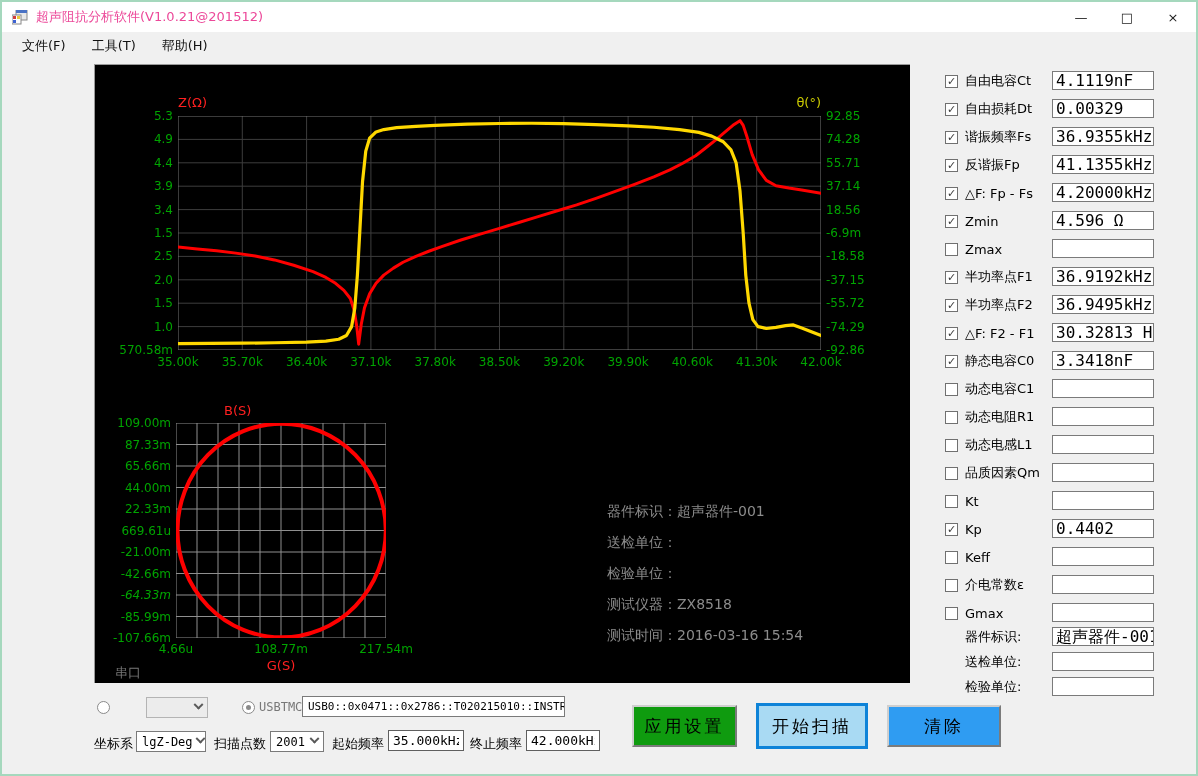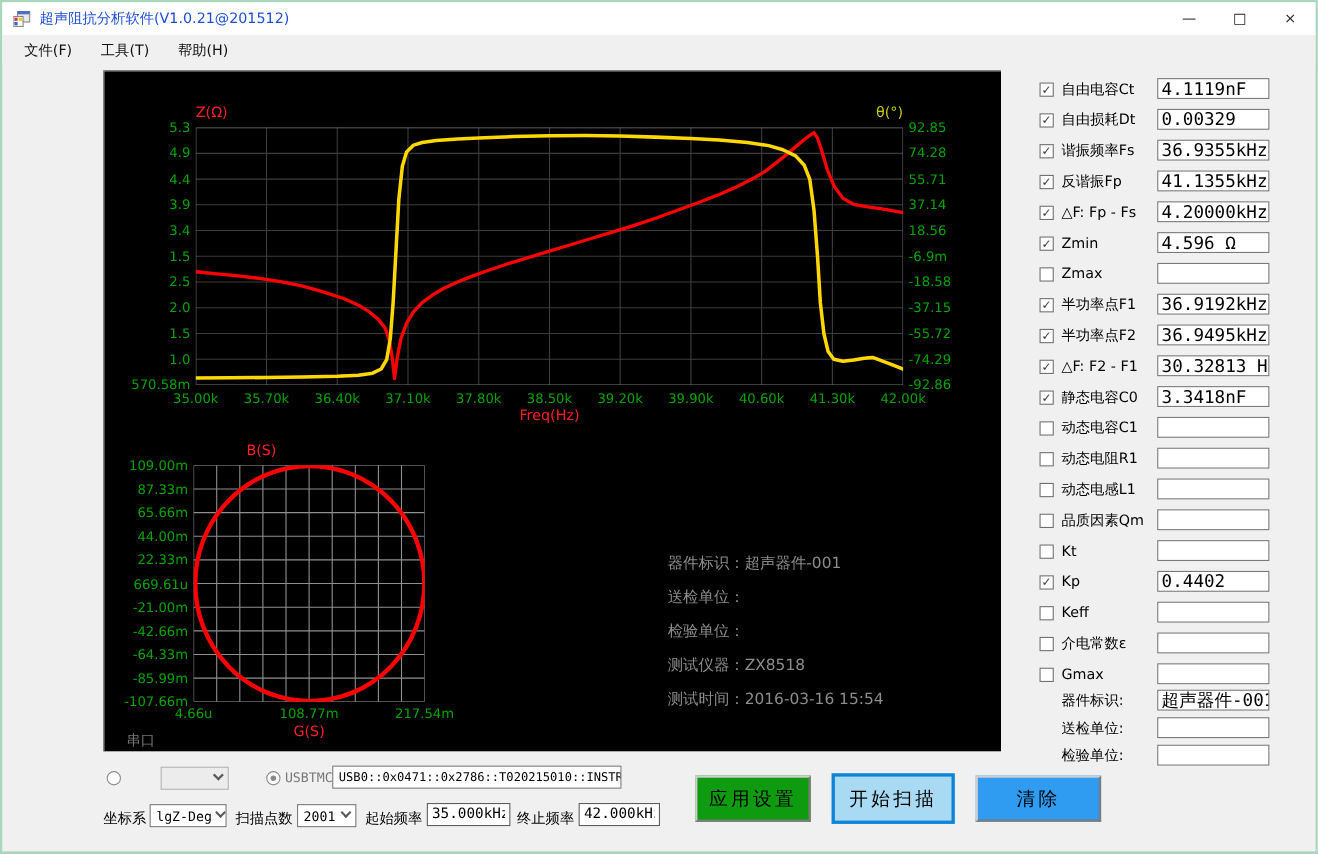--- a/index.html
+++ b/index.html
@@ -5,21 +5,21 @@
   html,body{margin:0;padding:0;background:#d0d0d0;}
   *{box-sizing:border-box;}
   .window{
     position:relative;width:1198px;height:776px;
     background:#f0f0f0;border:2px solid #a5d8bd;
     font-family:"DejaVu Sans",sans-serif;color:#000;overflow:hidden;
   }
   
   .titlebar{position:absolute;left:0;top:0;width:100%;height:30px;background:#fff;display:flex;align-items:center;}
   .app-icon{width:16px;height:15px;margin:0 8px 0 10px;position:relative;flex:0 0 auto;}
-  .title-text{font-size:13px;color:#1d4ed8;}
+  .title-text{font-size:13px;color:#ec4899;}
   .win-btns{position:absolute;right:0;top:0;height:30px;display:flex;}
   .win-btn{width:46px;height:30px;display:flex;align-items:center;justify-content:center;font-size:13px;color:#222;cursor:default;}
   
   .menubar{position:absolute;left:0;top:30px;width:100%;height:27px;background:#f0f0f0;display:flex;align-items:center;}
   .menu-item{font-size:13px;margin-left:14px;padding:3px 6px;color:#111;}
   
   .chart-panel{position:absolute;left:92px;top:62px;width:816px;height:619px;background:#000;border-top:1px solid #9a9a9a;border-left:1px solid #9a9a9a;}
   .plot{position:absolute;}
   .plot svg{position:absolute;left:0;top:0;width:100%;height:100%;display:block;}
   .axis-title{position:absolute;font-size:13px;white-space:nowrap;}
@@ -149,33 +149,32 @@
         <span class="tick" style="left: 20%; transform: translateX(-50%);">36.40k</span>
         <span class="tick" style="left: 30%; transform: translateX(-50%);">37.10k</span>
         <span class="tick" style="left: 40%; transform: translateX(-50%);">37.80k</span>
         <span class="tick" style="left: 50%; transform: translateX(-50%);">38.50k</span>
         <span class="tick" style="left: 60%; transform: translateX(-50%);">39.20k</span>
         <span class="tick" style="left: 70%; transform: translateX(-50%);">39.90k</span>
         <span class="tick" style="left: 80%; transform: translateX(-50%);">40.60k</span>
         <span class="tick" style="left: 90%; transform: translateX(-50%);">41.30k</span>
         <span class="tick" style="left: 100%; transform: translateX(-50%);">42.00k</span>
       </div>
-    <span class="axis-title red" style="left:83px;top:306px;width:643px;text-align:center;">Freq(Hz)</span>
 
     <span class="axis-title red" style="left:81px;top:338px;margin-left:48px;">B(S)</span>
     <div class="yticks" style="left:4px;top:358px;width:72px;height:215px;">
         <span class="tick" style="top: 0%; transform: translateY(-50%);">109.00m</span>
         <span class="tick" style="top: 10%; transform: translateY(-50%);">87.33m</span>
         <span class="tick" style="top: 20%; transform: translateY(-50%);">65.66m</span>
         <span class="tick" style="top: 30%; transform: translateY(-50%);">44.00m</span>
         <span class="tick" style="top: 40%; transform: translateY(-50%);">22.33m</span>
         <span class="tick" style="top: 50%; transform: translateY(-50%);">669.61u</span>
         <span class="tick" style="top: 60%; transform: translateY(-50%);">-21.00m</span>
         <span class="tick" style="top: 70%; transform: translateY(-50%);">-42.66m</span>
-        <span class="tick" style="top: 80%; transform: translateY(-50%);">-64.33m</span>
+        <span class="tick" style="top: 80%; transform: translateY(-50%); font-style: italic;">-64.33m</span>
         <span class="tick" style="top: 90%; transform: translateY(-50%);">-85.99m</span>
         <span class="tick" style="top: 100%; transform: translateY(-50%);">-107.66m</span>
       </div>
 
     <div class="plot" style="left:81px;top:358px;width:210px;height:215px;">
       <svg viewBox="0 0 100 100" preserveAspectRatio="none">
           <line x1="10" y1="0" x2="10" y2="100" stroke="#8f8f8f" stroke-width="1" vector-effect="non-scaling-stroke"></line>
           <line x1="0" y1="10" x2="100" y2="10" stroke="#8f8f8f" stroke-width="1" vector-effect="non-scaling-stroke"></line>
           <line x1="20" y1="0" x2="20" y2="100" stroke="#8f8f8f" stroke-width="1" vector-effect="non-scaling-stroke"></line>
           <line x1="0" y1="20" x2="100" y2="20" stroke="#8f8f8f" stroke-width="1" vector-effect="non-scaling-stroke"></line>

